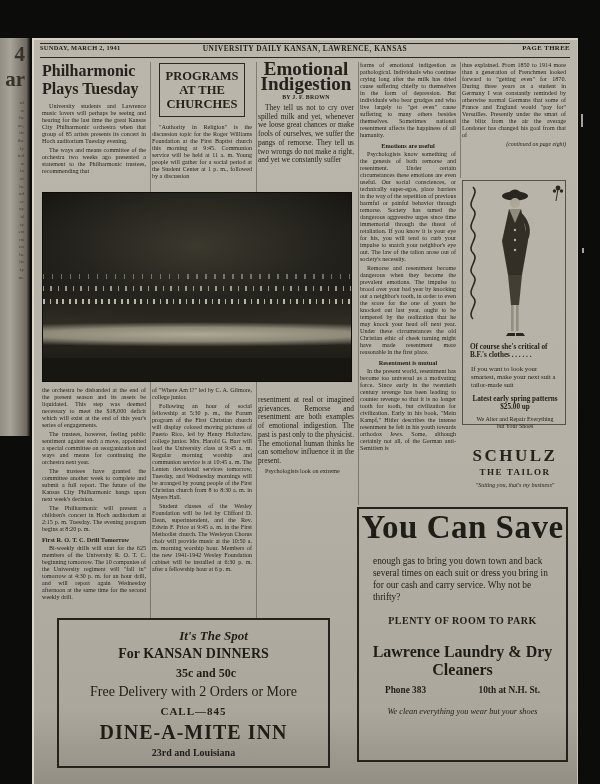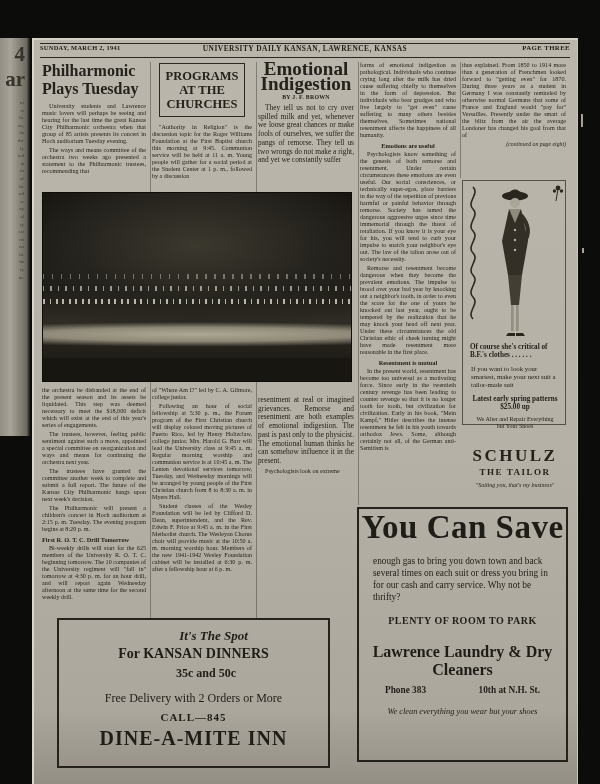--- a/index.html
+++ b/index.html
@@ -103,21 +103,21 @@
   .l-row { display: flex; justify-content: space-between; padding: 0 26px; font-size: 9.3px; font-weight: bold; margin-top: 6px; }
   .l-slogan { font-size: 8.3px; font-style: italic; margin-top: 12px; }
   
   .dine {
     position: absolute; left: 25px; top: 580px; width: 273px; height: 150px;
     border: 2px solid #24221c; text-align: center; color: #1f1d18; padding-top: 8px;
   }
   .d-spot { font-size: 13px; font-weight: bold; font-style: italic; padding-left: 40px; }
   .d-for { font-size: 14px; font-weight: bold; margin-top: 2px; }
   .d-price { font-size: 12px; font-weight: bold; margin-top: 4px; padding-left: 25px; }
-  .d-del { font-size: 12px; margin-top: 10px; }
+  .d-del { font-size: 14px; margin-top: 3px; }
   .d-call { font-size: 11px; font-weight: bold; margin-top: 5px; letter-spacing: 1px; }
   .d-name { font-size: 20px; font-weight: bold; margin-top: 4px; letter-spacing: 1px; }
   .d-addr { font-size: 10px; font-weight: bold; margin-top: 3px; }
   .scratch { position: absolute; background: #cdc9bc; opacity: .8; }
 </style>
 </head>
 <body>
 
 <div class="edge">
   <div class="edge-big">4
@@ -270,18 +270,19 @@
     <div class="l-slogan">We clean everything you wear but your shoes</div>
   </div>
 
   <div class="dine">
     <div class="d-spot">It's The Spot</div>
     <div class="d-for">For KANSAN DINNERS</div>
     <div class="d-price">35c and 50c</div>
     <div class="d-del">Free Delivery with 2 Orders or More</div>
     <div class="d-call">CALL—845</div>
     <div class="d-name">DINE-A-MITE INN</div>
+    <div class="d-addr">23rd and Louisiana</div>
   </div>
 
 </div>
 
 <div class="scratch" style="left:581px; top:114px; width:2px; height:13px;"></div>
 <div class="scratch" style="left:582px; top:248px; width:2px; height:5px;"></div>
 
 </body></html>

